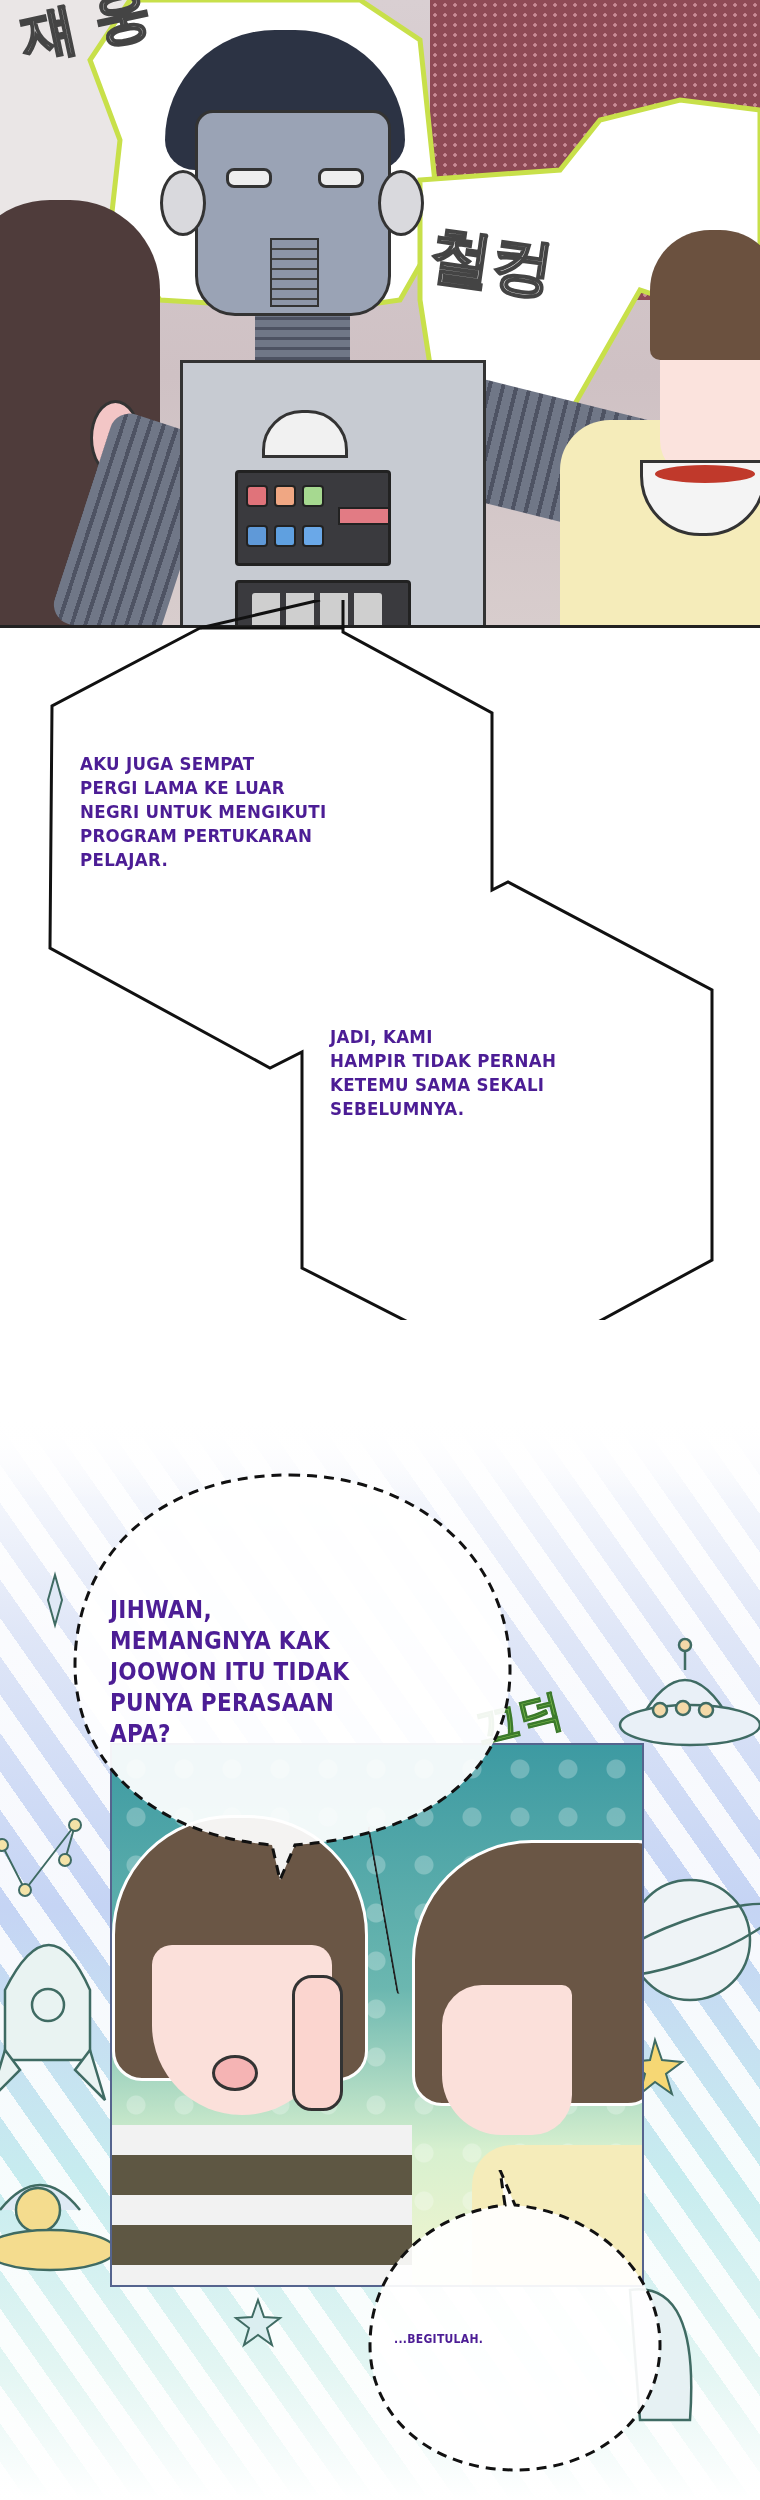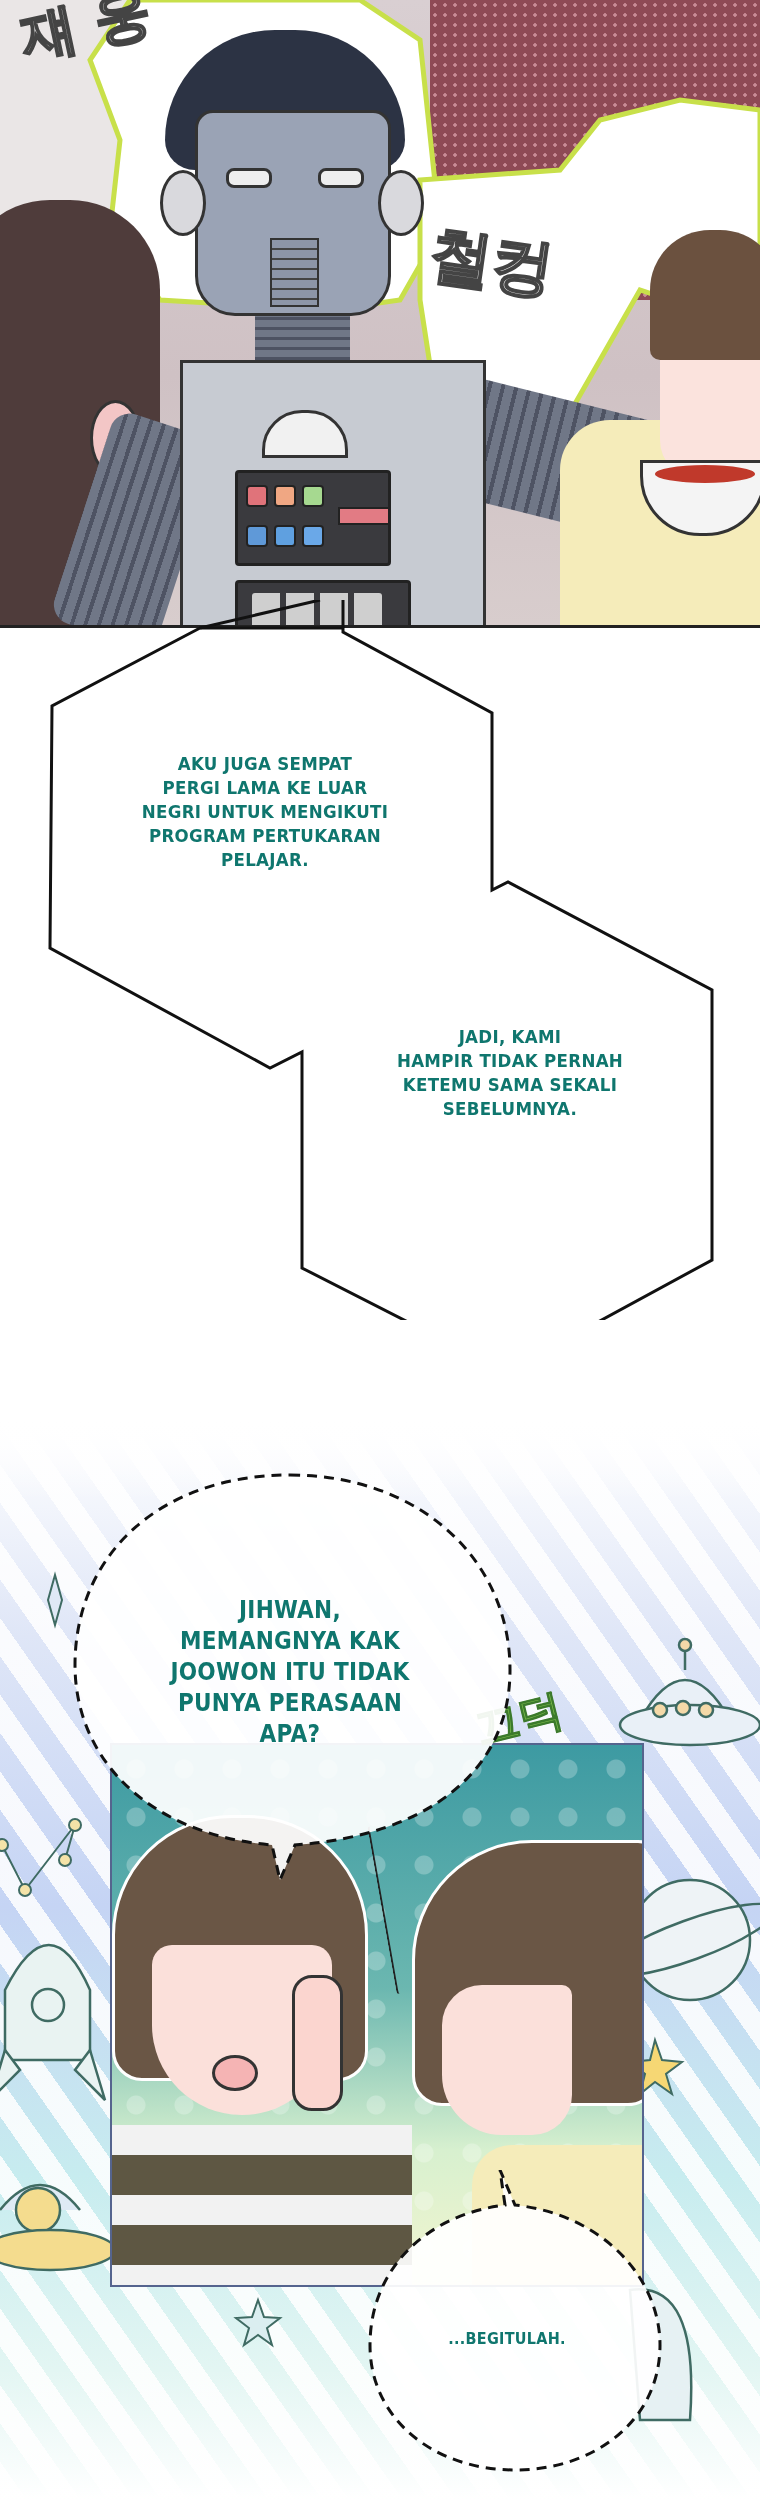--- a/index.html
+++ b/index.html
@@ -23,21 +23,21 @@
   .kid-left { left:-40px; top:200px; width:200px; height:430px; background:#4f3c3b; border-radius:90px 90px 0 0; }
   .kid-left-face { left:0px; top:410px; width:160px; height:215px; background:#f4dada; }
   .kid-right-hair { left:650px; top:230px; width:130px; height:130px; background:#6b513f; border-radius:60px 60px 10px 10px; }
   .kid-right-face { left:660px; top:330px; width:110px; height:150px; background:#fbe3dd; border-radius:10px 10px 40px 40px; }
   .kid-right-body { left:560px; top:420px; width:200px; height:210px; background:#f5ecba; border-radius:50px 50px 0 0; }
   .bowl { left:640px; top:460px; width:120px; height:70px; background:#f4f4f4; border:3px solid #333; border-radius:0 0 60px 60px; }
   .bowl-soup { left:655px; top:465px; width:100px; height:18px; background:#c0392b; border-radius:50%; }
   .sfx-text { font-family:"DejaVu Sans", sans-serif; font-weight:bold; color:#f3f3f3; -webkit-text-stroke:2px #444; }
 
   
-  .bubble-text { font-family:"DejaVu Sans Condensed","DejaVu Sans", sans-serif; font-weight:bold; color:#0f766e; text-align:center; font-size:18.5px; line-height:24px; letter-spacing:0.3px; white-space:pre-line; }
+  .bubble-text { font-family:"DejaVu Sans Condensed","DejaVu Sans", sans-serif; font-weight:bold; color:#4c1d95; font-size:18.5px; line-height:24px; letter-spacing:0.3px; white-space:pre-line; }
 
   
   #section2 { left:0; top:1420px; width:760px; height:1080px;
     background:
       repeating-linear-gradient(55deg, rgba(255,255,255,0.85) 0 22px, rgba(255,255,255,0) 22px 44px),
       linear-gradient(180deg,#ffffff 0%,#dfe6f7 20%,#c5d4f4 45%,#c7ecef 70%,#e3f6f3 88%,#ffffff 100%); }
   #section2-fade { left:0; top:1420px; width:760px; height:80px; background:linear-gradient(180deg,#fff,rgba(255,255,255,0)); }
   #panel2 { left:110px; top:1743px; width:530px; height:540px; overflow:hidden; border:2px solid #55648e;
     background: radial-gradient(rgba(255,255,255,0.25) 9px, transparent 10px) 0 0/48px 48px, linear-gradient(180deg,#3d9aa2 0%,#6bb7b0 45%,#d7f0cf 75%,#f3f5cf 100%); }
   .p2-hair { background:#6a5645; border:3px solid #fff; }
@@ -184,13 +184,13 @@
 </svg>
 <div class="abs bubble-text" style="left:110px;top:1595px;width:360px;font-size:24px;line-height:31px;">JIHWAN,
 MEMANGNYA KAK
 JOOWON ITU TIDAK
 PUNYA PERASAAN
 APA?</div>
 
 <svg class="abs" style="left:355px;top:2170px" width="320" height="320">
   <path d="M150,35 L145,0 L160,35 C250,45 305,110 305,175 C305,250 240,300 160,300 C80,300 15,250 15,175 C15,100 70,45 150,35 Z" fill="rgba(255,255,255,0.93)" stroke="#111" stroke-width="3" stroke-dasharray="10,7"></path>
 </svg>
-<div class="abs bubble-text" style="left:407px;top:2327px;width:200px;font-size:16px;">...BEGITULAH.</div>
+<div class="abs bubble-text" style="left:394px;top:2327px;width:200px;font-size:12px;">...BEGITULAH.</div>
 
 </body></html>

